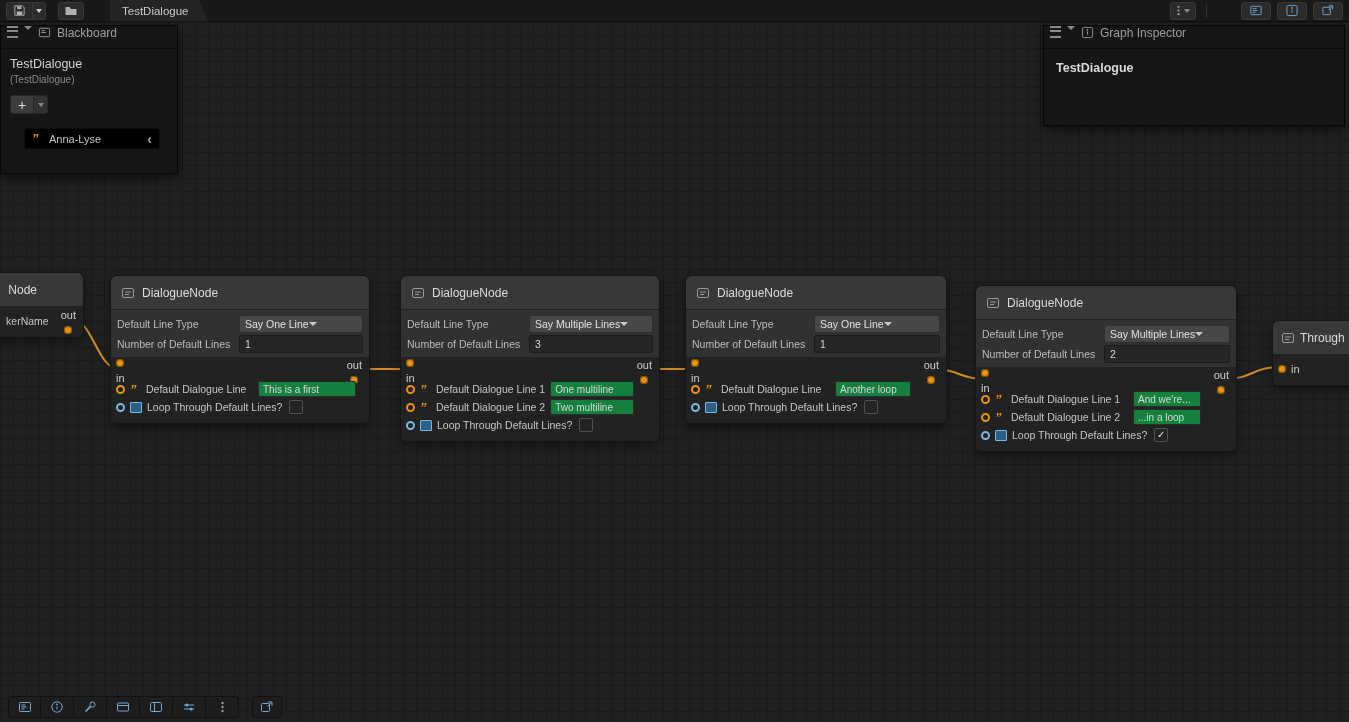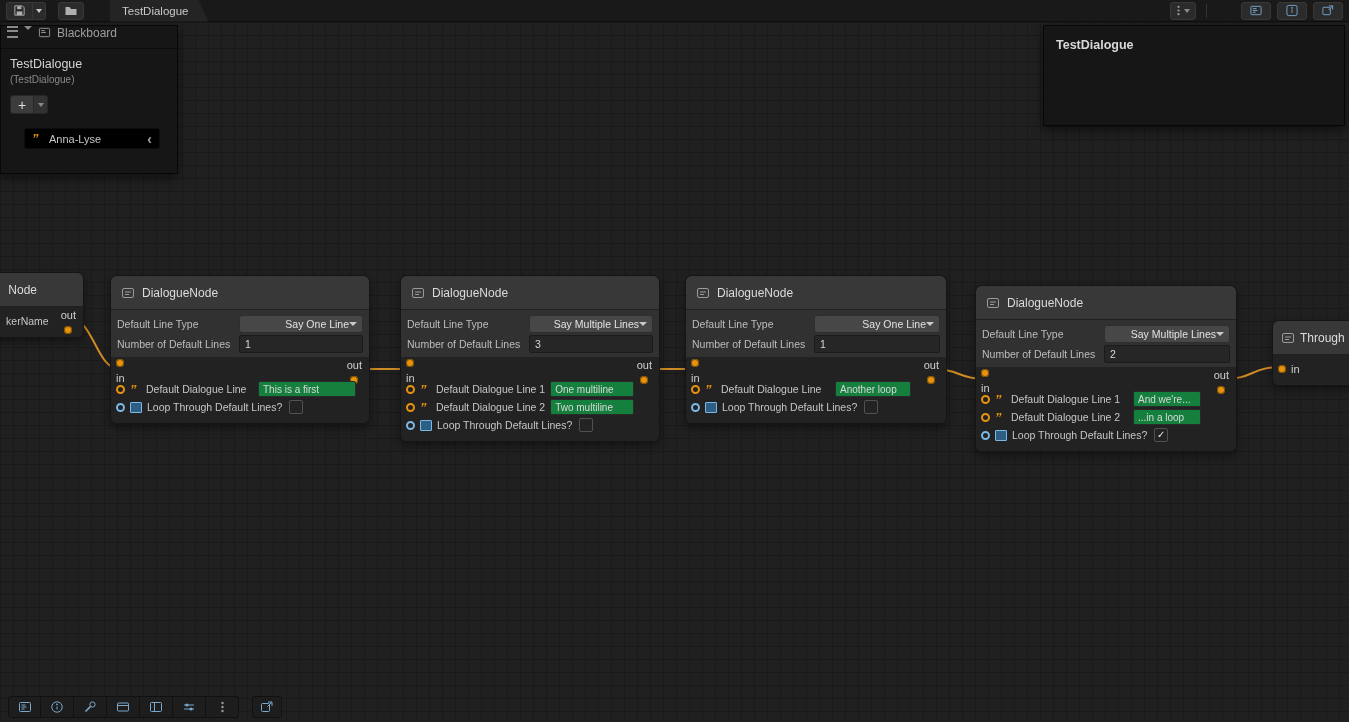--- a/index.html
+++ b/index.html
@@ -34,21 +34,21 @@
     height:33px;display:flex;align-items:center;gap:7px;padding:0 10px;
     background:#383838;border-bottom:1px solid #202020;border-radius:6px 6px 0 0;
   }
   .node-title{font-size:12px;color:#dcdcdc;white-space:nowrap;}
   .node-icon{flex:none;}
   .n-fields{background:#313131;padding:5px 6px;display:flex;flex-direction:column;gap:3px;}
   .f-row{display:flex;align-items:center;height:17px;gap:4px;}
   .f-label{width:118px;flex:none;color:#bdbdbd;font-size:10.5px;white-space:nowrap;overflow:hidden;}
   .dropdown{
     flex:1;height:16px;background:#474747;border:1px solid #2e2e2e;border-radius:3px;
-    display:flex;align-items:center;justify-content:flex-end;padding:0 5px;
+    display:flex;align-items:center;justify-content:flex-start;padding:0 5px;
     font-size:10.5px;color:#e2e2e2;white-space:nowrap;overflow:hidden;
   }
   .dd-arrow{width:0;height:0;border-left:4px solid transparent;border-right:4px solid transparent;border-top:4px solid #c9c9c9;flex:none;}
   .dd-arrow.small{border-left-width:3px;border-right-width:3px;border-top-width:4px;}
   .dd-arrow.gray{border-top-color:#8a8a8a;}
   .numfield{
     flex:1;height:16px;background:#262626;border:1px solid #1b1b1b;border-radius:2px;
     display:flex;align-items:center;padding:0 5px;font-size:10.5px;color:#d6d6d6;
   }
   .n-ports{background:#222222;padding:5px 0 7px;border-radius:0 0 6px 6px;}
@@ -390,20 +390,30 @@
     </div>
     <div class="bb-field">
       <span class="q-icon"></span>
       <span class="bb-field-name">Anna-Lyse</span>
       <span class="chevron-left"></span>
     </div>
   </div>
 </div>
 
 <div class="panel" style="left:1043px;top:25px;width:300px;height:99px">
+  <div class="panel-hd">
+    <span class="burger"></span>
+    <span class="dd-arrow gray"></span>
+    <svg width="13" height="13" viewBox="0 0 14 14">
+        <rect x="1.5" y="1.5" width="11" height="11" rx="2" fill="none" stroke="#9a9a9a"></rect>
+        <path d="M7 6v3.5" stroke="#9a9a9a" fill="none"></path>
+        <circle cx="7" cy="4.2" r="0.9" fill="#9a9a9a"></circle>
+      </svg>
+    <span class="panel-title">Graph Inspector</span>
+  </div>
   <div class="panel-body">
     <div class="gi-name">TestDialogue</div>
   </div>
 </div>
 
 <div class="topbar">
   <button class="tb-btn joined-l">
     <svg width="13" height="13" viewBox="0 0 14 14">
         <path d="M2 2h8l2 2v8H2z" fill="none" stroke="#b0b0b0"></path>
         <rect x="4.5" y="2.5" width="4.5" height="3" fill="#b0b0b0"></rect>

